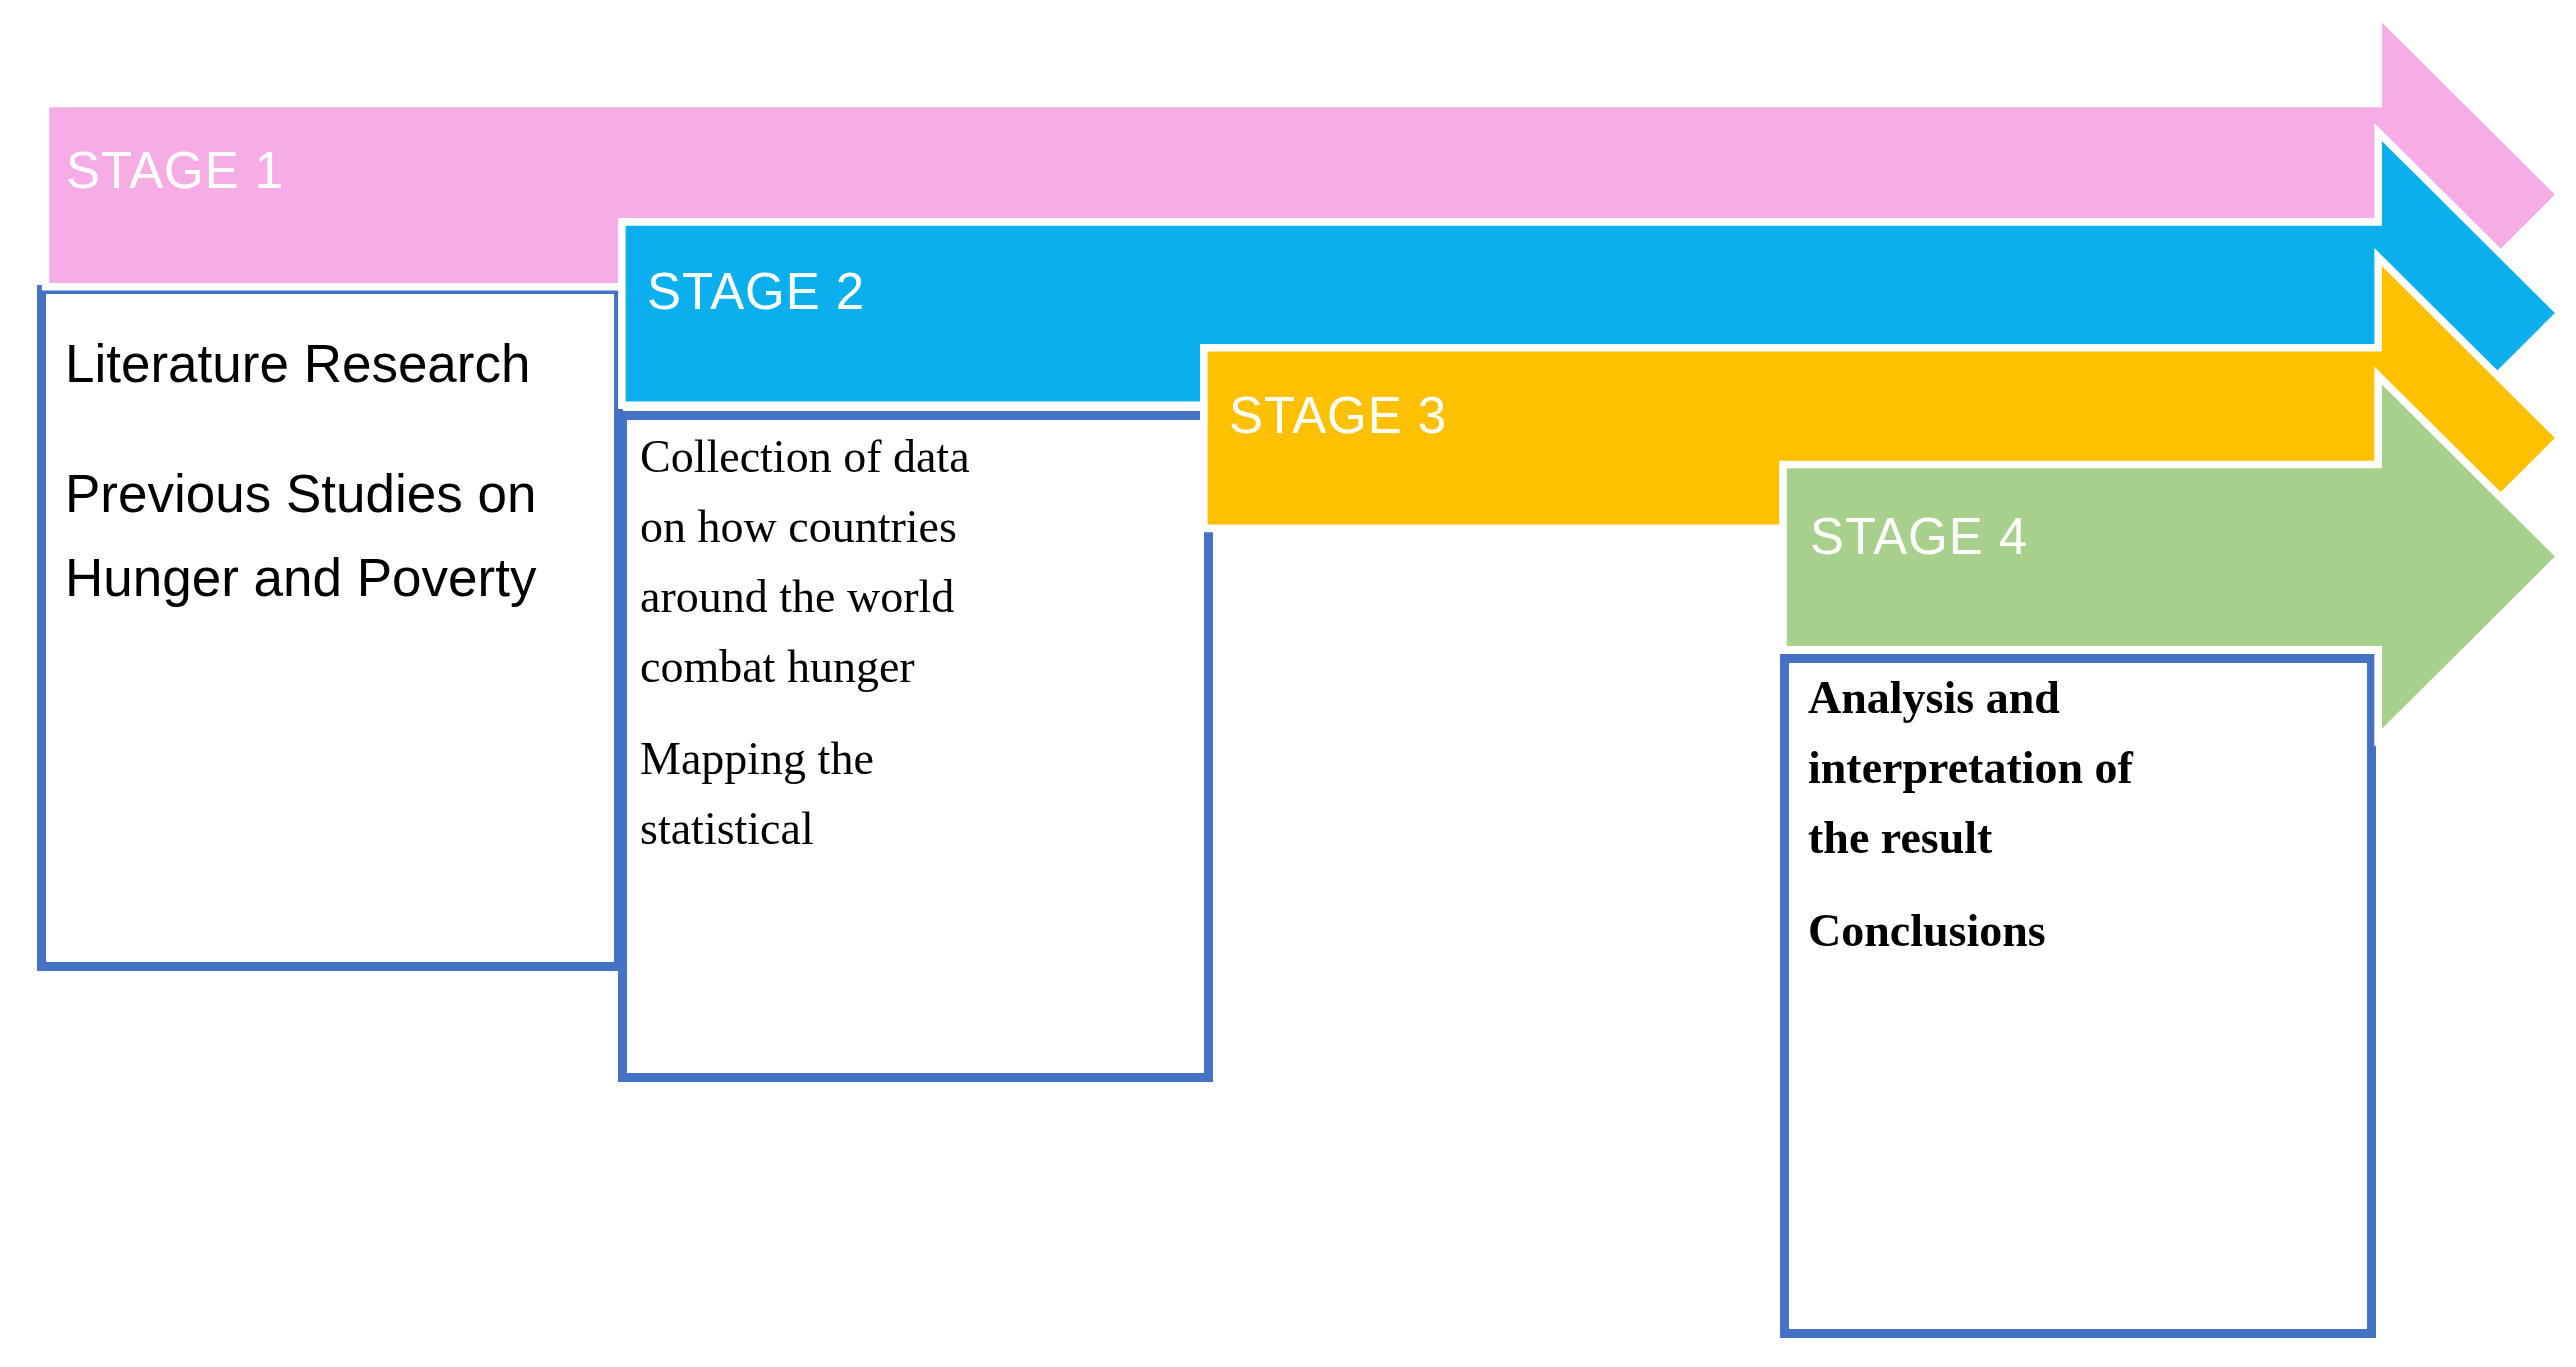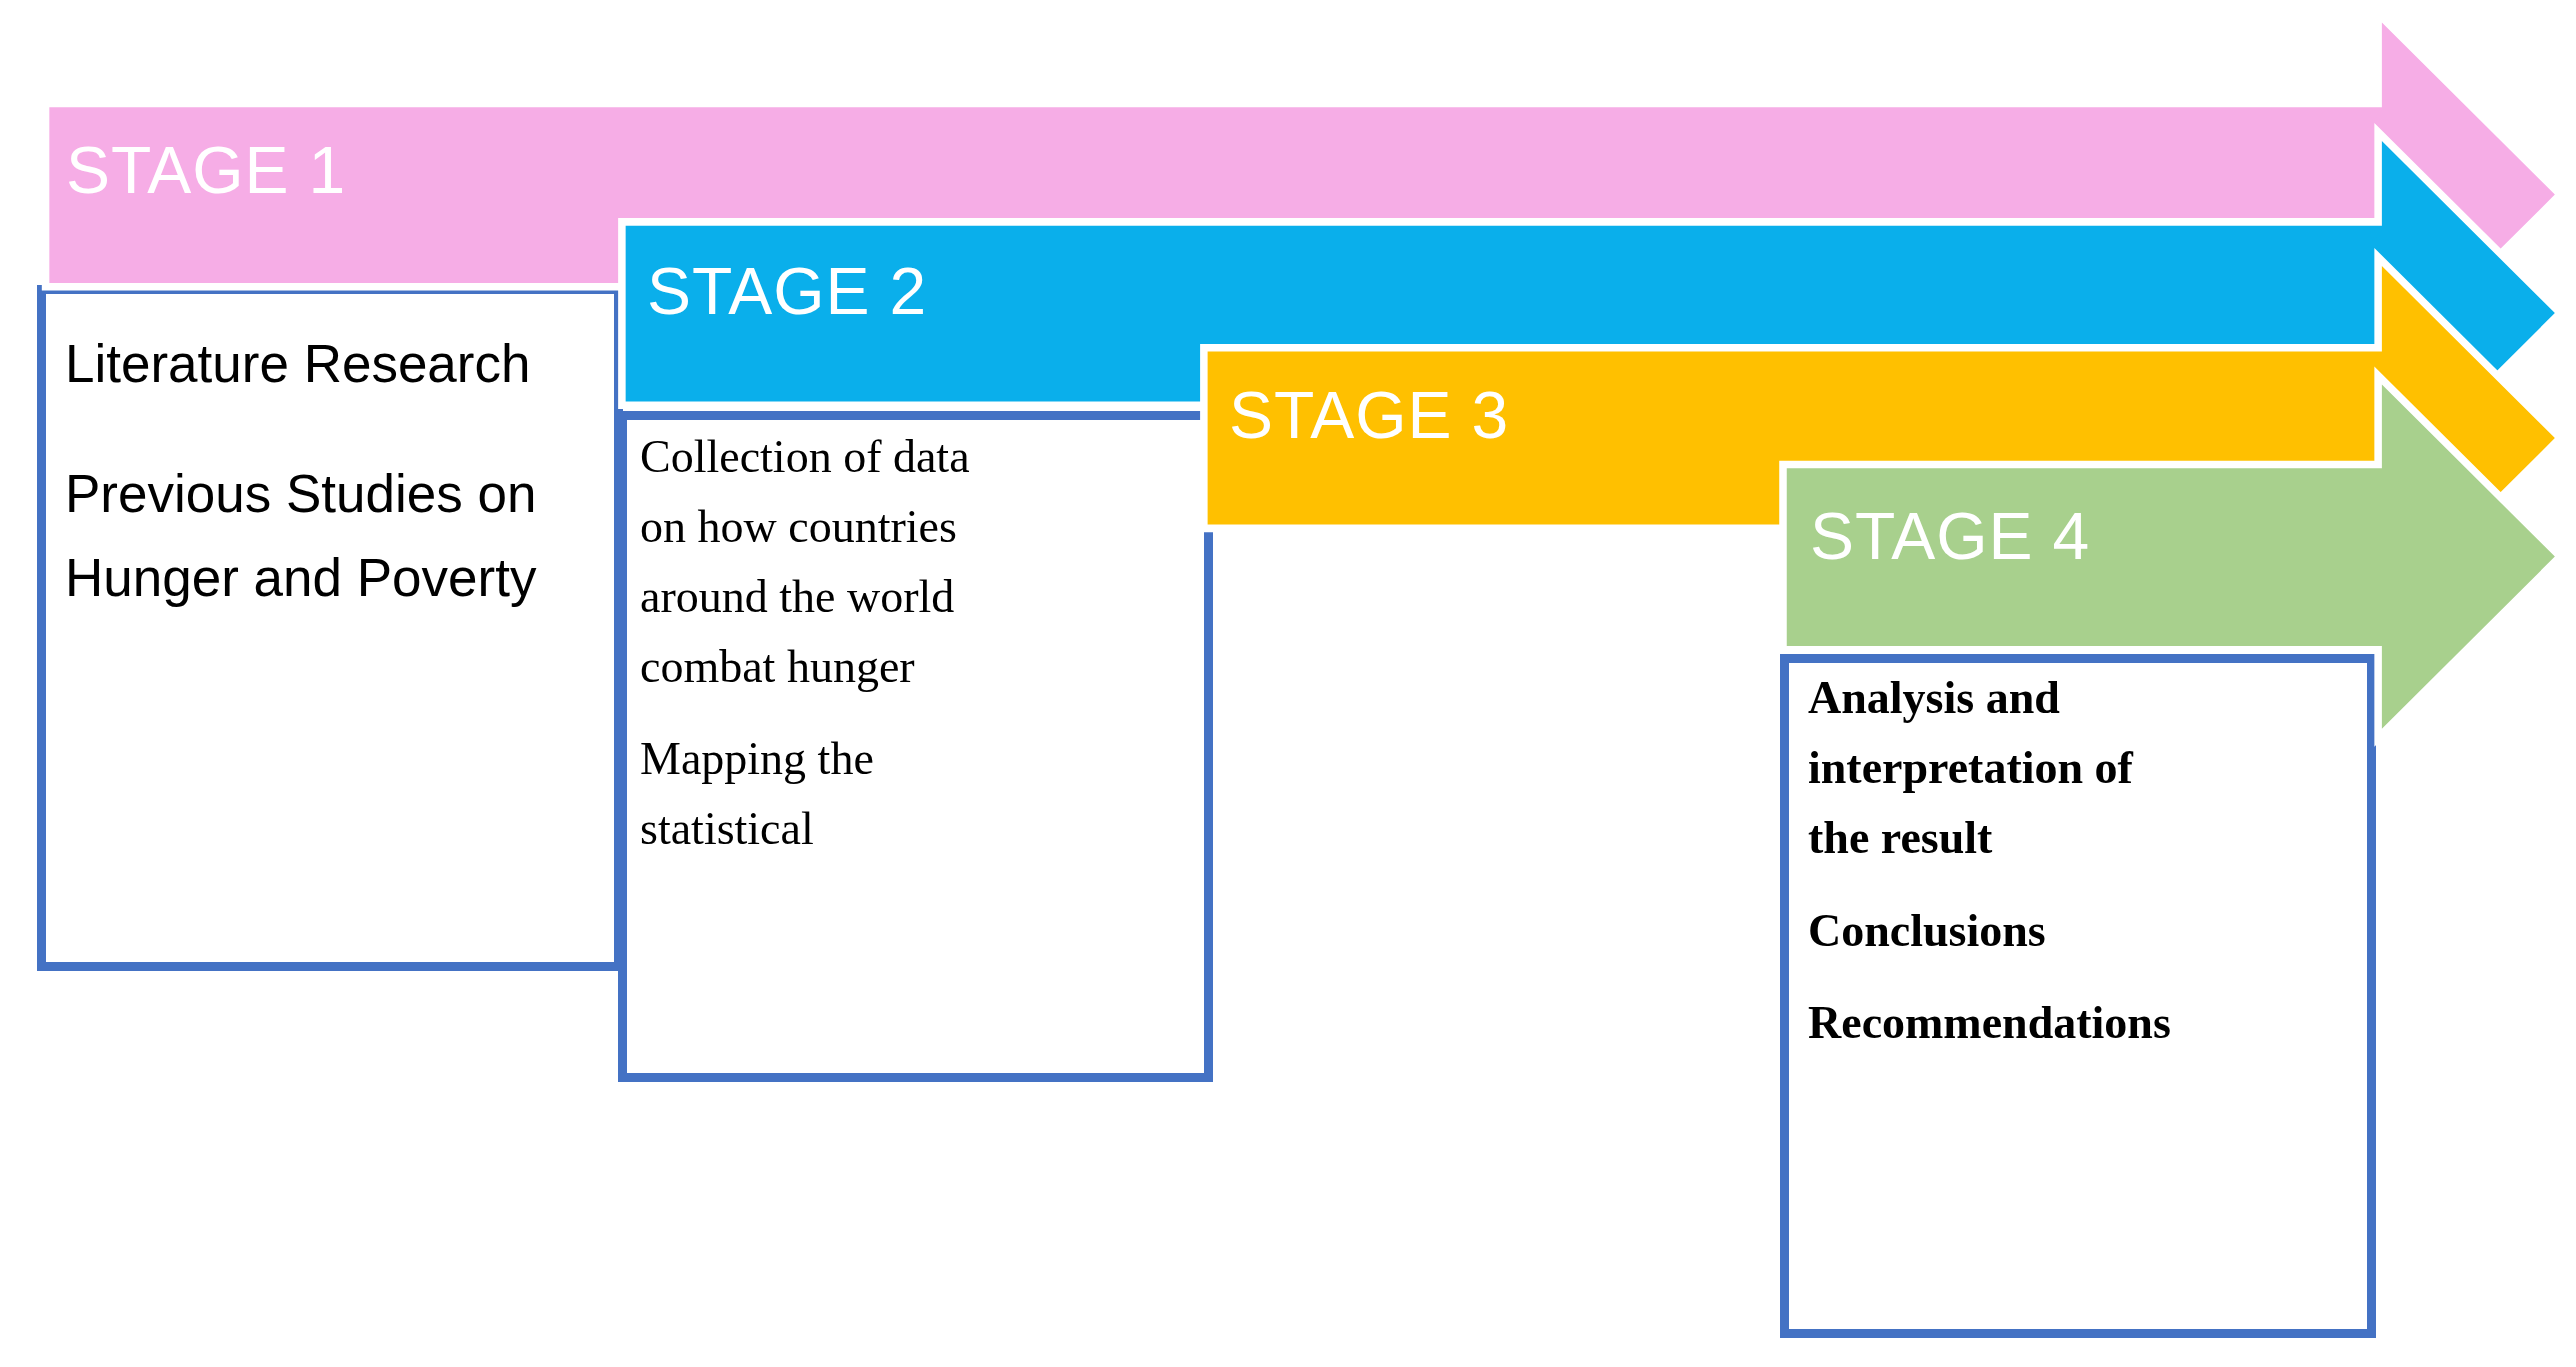--- a/index.html
+++ b/index.html
@@ -49,21 +49,21 @@
     stroke-width: 16;
     stroke-linejoin: miter;
     paint-order: stroke fill;
   }
 
   
   .stage-label {
     position: absolute;
     z-index: 3;
     font-family: "Liberation Sans", sans-serif;
-    font-size: 66px;
+    font-size: 51px;
     line-height: 79px;
     font-weight: 400;
     letter-spacing: 0.9px;
     white-space: nowrap;
   }
   #stage-label-1 { left: 66px;   top: 131px; }
   #stage-label-2 { left: 647px;  top: 252px; }
   #stage-label-3 { left: 1229px; top: 376px; }
   #stage-label-4 { left: 1810px; top: 497px; }
 </style>
@@ -86,21 +86,20 @@
     <div class="para">Mapping the
 statistical</div>
   </div>
 
 
   <div class="box serif-box" id="box-4" style="border-color: rgb(68, 114, 196);">
     <div class="para">Analysis and
 interpretation of
 the result</div>
     <div class="para">Conclusions</div>
-    <div class="para">Recommendations</div>
   </div>
 
   <svg id="arrows" viewBox="0 0 2739 1454" xmlns="http://www.w3.org/2000/svg">
     <polygon points="52,114 2533,114 2533,24 2717,207 2533,390 2533,301 52,301" fill="#F6ADE6"></polygon>
     <polygon points="665,240 2533,240 2533,150 2717,333 2533,516 2533,427 665,427" fill="#0AAFEB"></polygon>
     <polygon points="1284,374 2533,374 2533,283 2717,466 2533,649 2533,558 1284,558" fill="#FFC000"></polygon>
     <polygon points="1900,498 2533,498 2533,409 2717,592 2533,775 2533,687 1900,687" fill="#A8D08D"></polygon>
   </svg>
 
   <div class="stage-label" id="stage-label-1" style="color: rgb(255, 255, 255);">STAGE 1</div>

